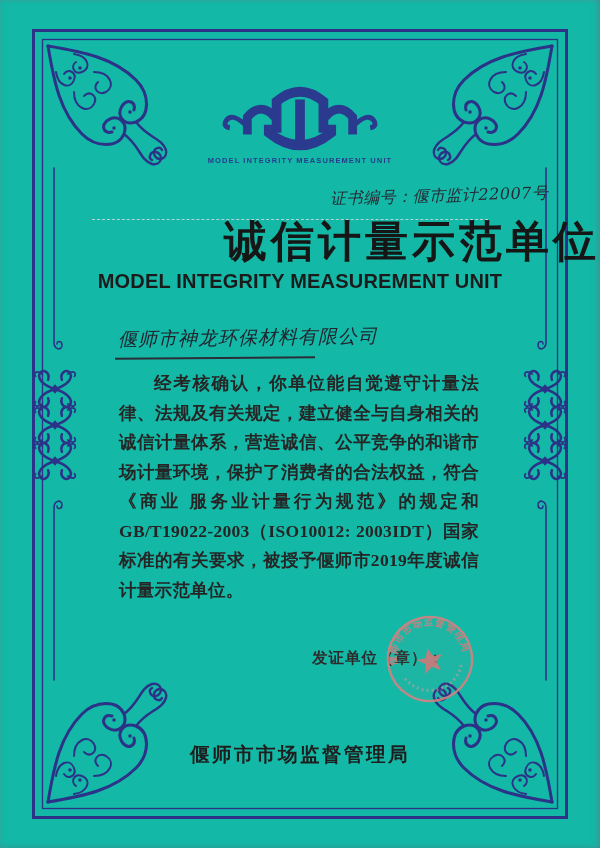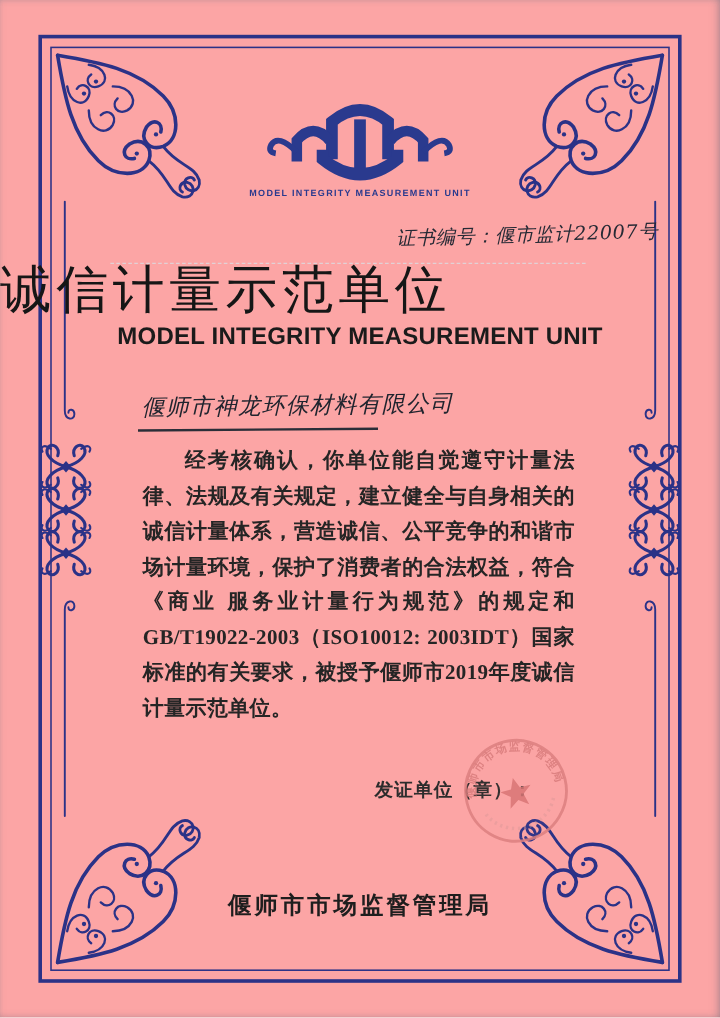--- a/index.html
+++ b/index.html
@@ -1,17 +1,17 @@
 <!DOCTYPE html>
 <html><head>
 <meta charset="utf-8">
 <style>
   html,body{margin:0;padding:0;background:#ffffff;}
   .page{
-    position:relative;width:600px;height:848px;background:#fca5a5;overflow:hidden;
+    position:relative;width:600px;height:848px;background:#14b8a6;overflow:hidden;
     font-family:"Liberation Sans",sans-serif;color:#222;
   }
   .page::after{
     content:"";position:absolute;inset:0;pointer-events:none;
     box-shadow:inset -5px 0 7px -4px rgba(110,110,125,.55),
                inset 0 -4px 6px -4px rgba(110,110,125,.35),
                inset 0 3px 5px -3px rgba(140,140,150,.30),
                inset 4px 0 6px -5px rgba(140,140,150,.30);
   }
   .border-layer{position:absolute;left:0;top:0;}
@@ -25,22 +25,22 @@
   .cert-no{
     position:absolute;top:186px;right:52px;font-size:16px;color:#262a35;
     font-family:"DejaVu Serif",serif;font-style:italic;transform:rotate(-1.6deg);
     letter-spacing:.5px;
   }
   .fold-line{
     position:absolute;top:219px;left:92px;width:396px;border-top:1px dashed #dcdce2;opacity:.8;
   }
 
   .title-zh{
-    position:absolute;top:213px;left:0;width:600px;text-align:left;
-    font-family:"DejaVu Serif",serif;font-weight:400;font-size:43px;
+    position:absolute;top:213px;left:0;width:600px;text-align:right;
+    font-family:"DejaVu Serif",serif;font-weight:700;font-size:43px;
     letter-spacing:4px;color:#161616;
   }
   .title-en{
     position:absolute;top:270px;left:0;width:600px;text-align:center;
     font-weight:800;font-size:20px;color:#1b1b1b;letter-spacing:0.2px;
   }
 
   .company{
     position:absolute;top:325px;left:118px;font-size:19px;color:#20242e;
     font-family:"DejaVu Serif",serif;font-style:italic;letter-spacing:1px;

